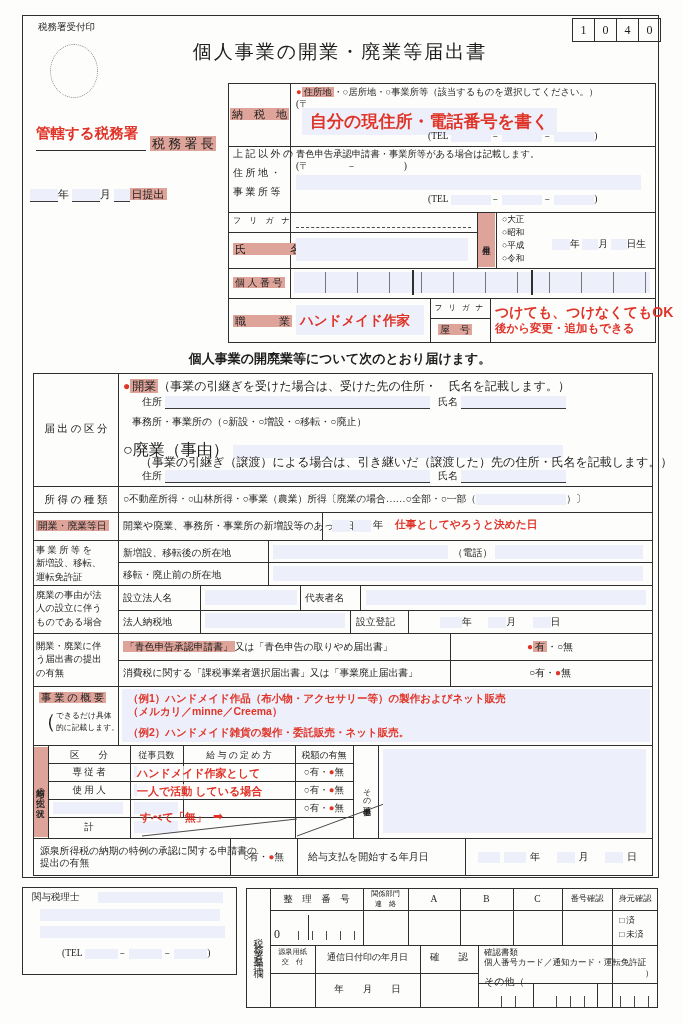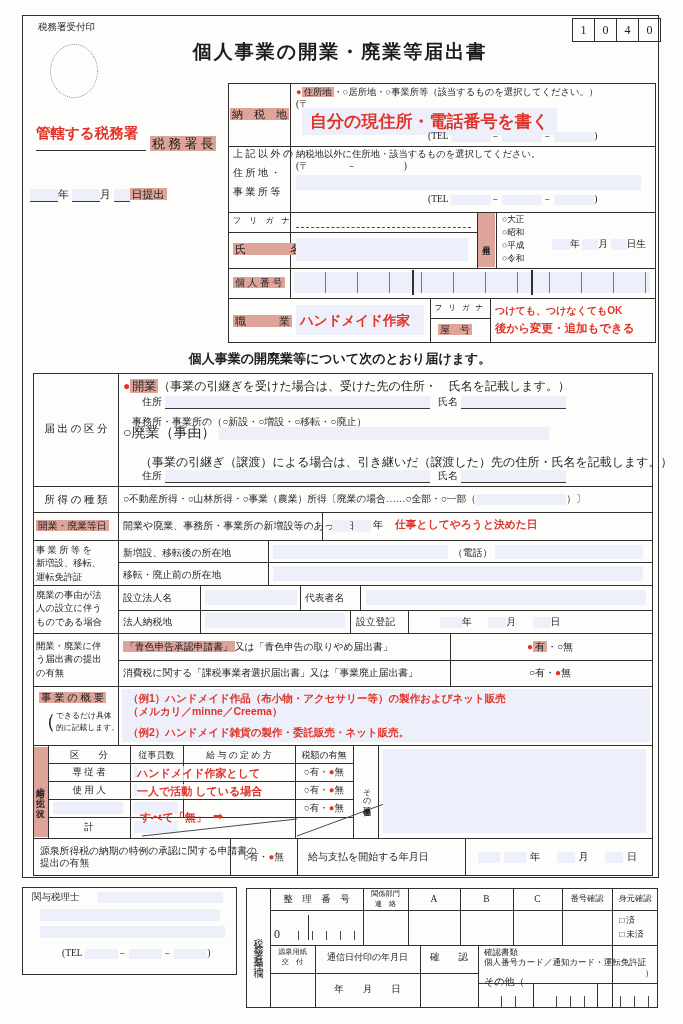--- a/index.html
+++ b/index.html
@@ -21,21 +21,21 @@
   .ticks{background:repeating-linear-gradient(90deg,transparent 0 13px,#4a4a4a 13px 14px)}
   svg line{stroke:#4a4a4a;stroke-width:1}
 </style>
 </head>
 <body>
 
 <div class="a bx" style="left:22px;top:15px;width:637px;height:863px"></div>
 
 <div class="a t" style="left:38px;top:22px;font-size:9.5px">税務署受付印</div>
 <div class="a" style="left:50px;top:44px;width:46px;height:52px;border:1px dotted #8a8a8a;border-radius:50%"></div>
-<div class="a t ctr" style="left:180px;top:40px;width:320px;font-size:19px;font-weight:700;letter-spacing:2px">個人事業の開業・廃業等届出書</div>
+<div class="a t ctr" style="left:180px;top:40px;width:320px;font-size:19px;font-weight:400;letter-spacing:2px">個人事業の開業・廃業等届出書</div>
 <div class="a" style="left:572px;top:18px;display:flex">
   <div class="t ctr" style="width:21px;height:22px;border:1px solid #2f2f2f;font-size:12px;line-height:22px">1</div>
   <div class="t ctr" style="width:21px;height:22px;border:1px solid #2f2f2f;border-left:none;font-size:12px;line-height:22px">0</div>
   <div class="t ctr" style="width:21px;height:22px;border:1px solid #2f2f2f;border-left:none;font-size:12px;line-height:22px">4</div>
   <div class="t ctr" style="width:21px;height:22px;border:1px solid #2f2f2f;border-left:none;font-size:12px;line-height:22px">0</div>
 </div>
 
 <div class="a t rb" style="left:36px;top:124px;font-size:14.5px">管轄する税務署</div>
 <div class="a ln" style="left:36px;top:150px;width:110px;height:1px"></div>
 <div class="a t" style="left:150px;top:136px;font-size:13px"><span class="hl">税 務 署 長</span></div>
@@ -68,21 +68,21 @@
   <span class="if" style="width:40px;height:10px"></span><span>－</span>
   <span class="if" style="width:40px;height:10px"></span><span>－</span>
   <span class="if" style="width:40px;height:10px"></span><span>)</span>
 </div>
 
 <div class="a t" style="left:233px;top:144px;width:56px;font-size:10px;line-height:1.9">
   <div>上 記 以 外 の</div>
   <div>住 所 地 ・</div>
   <div>事 業 所 等</div>
 </div>
-<div class="a t" style="left:296px;top:149px;font-size:9.3px">納税地以外に住所地・該当するものを選択してください。</div>
+<div class="a t" style="left:296px;top:149px;font-size:9.3px">青色申告承認申請書・事業所等がある場合は記載します。</div>
 <div class="a t" style="left:296px;top:161px;font-size:9.5px">(〒　　　　－　　　　　)</div>
 <div class="a f" style="left:296px;top:175px;width:345px;height:15px"></div>
 <div class="a t" style="left:428px;top:194px;font-size:9.5px">
   <span>(TEL</span>
   <span class="if" style="width:40px;height:10px"></span><span>－</span>
   <span class="if" style="width:40px;height:10px"></span><span>－</span>
   <span class="if" style="width:40px;height:10px"></span><span>)</span>
 </div>
 
 <div class="a t" style="left:233px;top:216px;font-size:8px;letter-spacing:3px">フ リ ガ ナ</div>
@@ -105,21 +105,21 @@
 <div class="a t" style="left:233px;top:277px;font-size:10px"><span class="hl">個 人 番 号</span></div>
 <div class="a f" style="left:294px;top:272px;width:356px;height:21px;background:#edf0fa;background-image:repeating-linear-gradient(90deg,transparent 0 31px,rgba(80,80,80,.75) 31px 32px)"></div>
 <div class="a ln" style="left:412px;top:270px;width:1.5px;height:25px"></div>
 <div class="a ln" style="left:531px;top:270px;width:1.5px;height:25px"></div>
 
 <div class="a t" style="left:233px;top:315px;font-size:11px"><span class="hl">職　　　業</span></div>
 <div class="a f" style="left:296px;top:305px;width:128px;height:30px"></div>
 <div class="a rb" style="left:300px;top:312px;font-size:13.5px">ハンドメイド作家</div>
 <div class="a t ctr" style="left:431px;top:303px;width:58px;font-size:7.5px;letter-spacing:2px">フ リ ガ ナ</div>
 <div class="a t" style="left:438px;top:324px;font-size:10px"><span class="hl">屋　号</span></div>
-<div class="a rb" style="left:495px;top:304px;font-size:10px">つけても、つけなくてもOK</div>
+<div class="a rb" style="left:495px;top:304px;font-size:14px">つけても、つけなくてもOK</div>
 <div class="a rb" style="left:495px;top:321px;font-size:11.5px">後から変更・追加もできる</div>
 
 <div class="a t ctr" style="left:150px;top:351px;width:380px;font-size:13px;font-weight:600">個人事業の開廃業等について次のとおり届けます。</div>
 
 <div class="a bx" style="left:33px;top:373px;width:620px;height:503px"></div>
 
 <div class="a ln" style="left:33px;top:486px;width:620px;height:1px"></div>
 <div class="a ln" style="left:33px;top:512px;width:620px;height:1px"></div>
 <div class="a ln" style="left:33px;top:540px;width:620px;height:1px"></div>
 <div class="a ln" style="left:33px;top:585px;width:620px;height:1px"></div>
@@ -136,21 +136,21 @@
 
 <div class="a t ctr" style="left:36px;top:422px;width:80px;font-size:10.5px">届 出 の 区 分</div>
 <div class="a t" style="left:123px;top:379px;font-size:12px"><span class="red">●</span><span class="hl">開業</span><span>（事業の引継ぎを受けた場合は、受けた先の住所・　氏名を記載します。）</span></div>
 <div class="a t" style="left:142px;top:396px;font-size:10px">
   <span>住所</span>
   <span class="if ul" style="width:265px;height:12px"></span>
   <span style="margin-left:6px">氏名</span>
   <span class="if ul" style="width:105px;height:12px"></span>
 </div>
 <div class="a t" style="left:132px;top:416px;font-size:10px">事務所・事業所の（○新設・○増設・○移転・○廃止）</div>
-<div class="a t" style="left:123px;top:424px;font-size:14px"><span>○廃業（事由）</span><span class="if" style="width:330px;height:13px;margin-left:4px"></span></div>
+<div class="a t" style="left:123px;top:440px;font-size:16px"><span>○廃業（事由）</span><span class="if" style="width:330px;height:13px;margin-left:4px"></span></div>
 <div class="a t" style="left:140px;top:455px;font-size:12px">（事業の引継ぎ（譲渡）による場合は、引き継いだ（譲渡した）先の住所・氏名を記載します。）</div>
 <div class="a t" style="left:142px;top:470px;font-size:10px">
   <span>住所</span>
   <span class="if ul" style="width:265px;height:12px"></span>
   <span style="margin-left:6px">氏名</span>
   <span class="if ul" style="width:105px;height:12px"></span>
 </div>
 
 <div class="a t ctr" style="left:36px;top:493px;width:80px;font-size:10.5px">所 得 の 種 類</div>
 <div class="a t" style="left:123px;top:493px;font-size:9.8px"><span>○不動産所得・○山林所得・○事業（農業）所得〔廃業の場合……○全部・○一部（</span><span class="if" style="width:90px;height:11px"></span><span>）〕</span></div>

